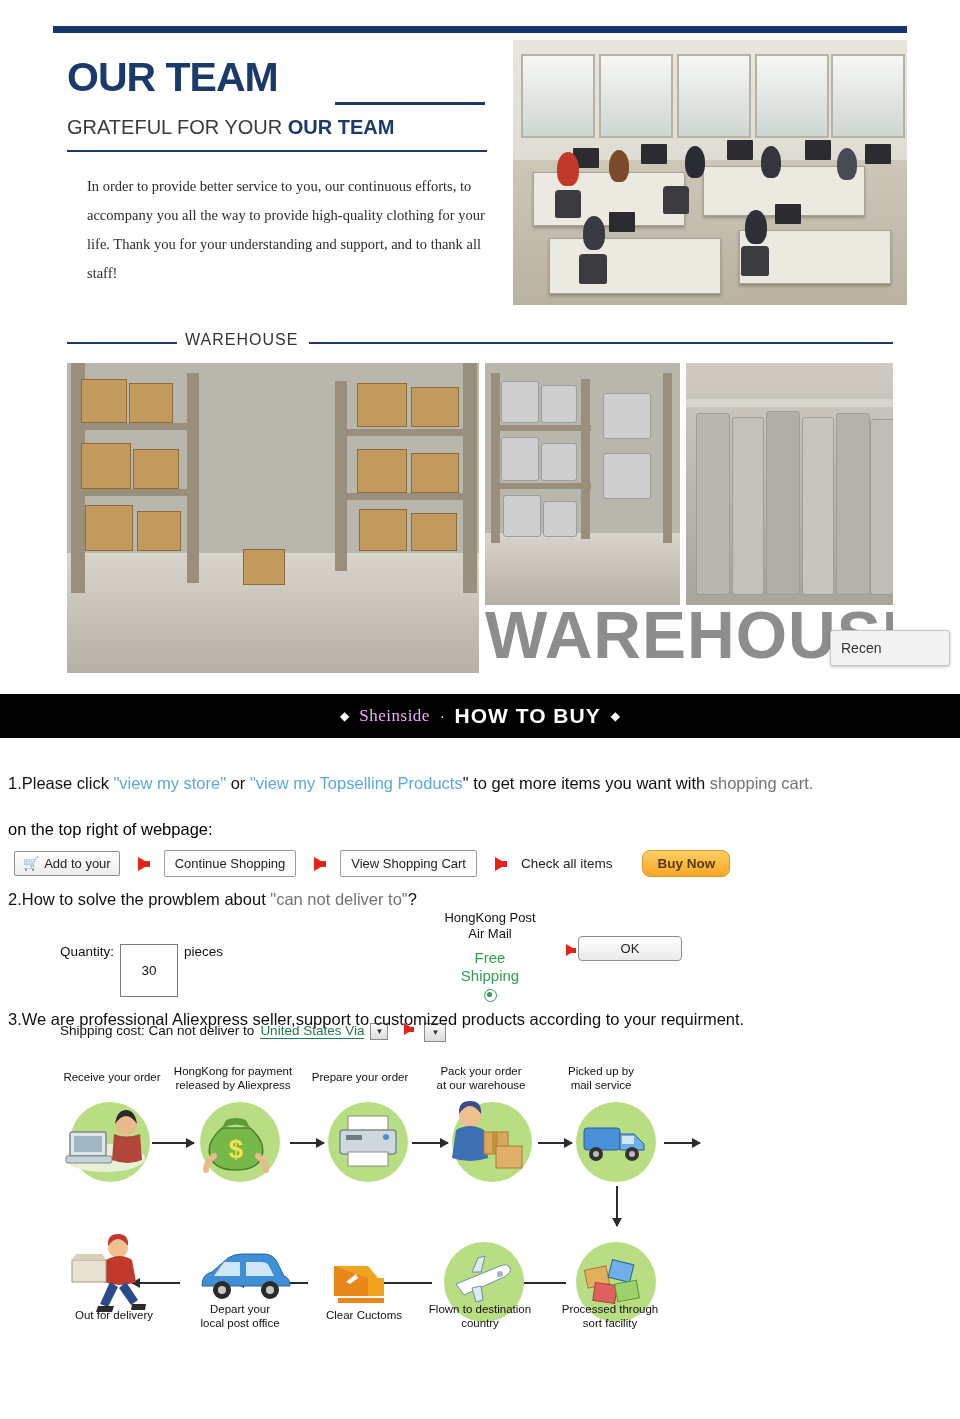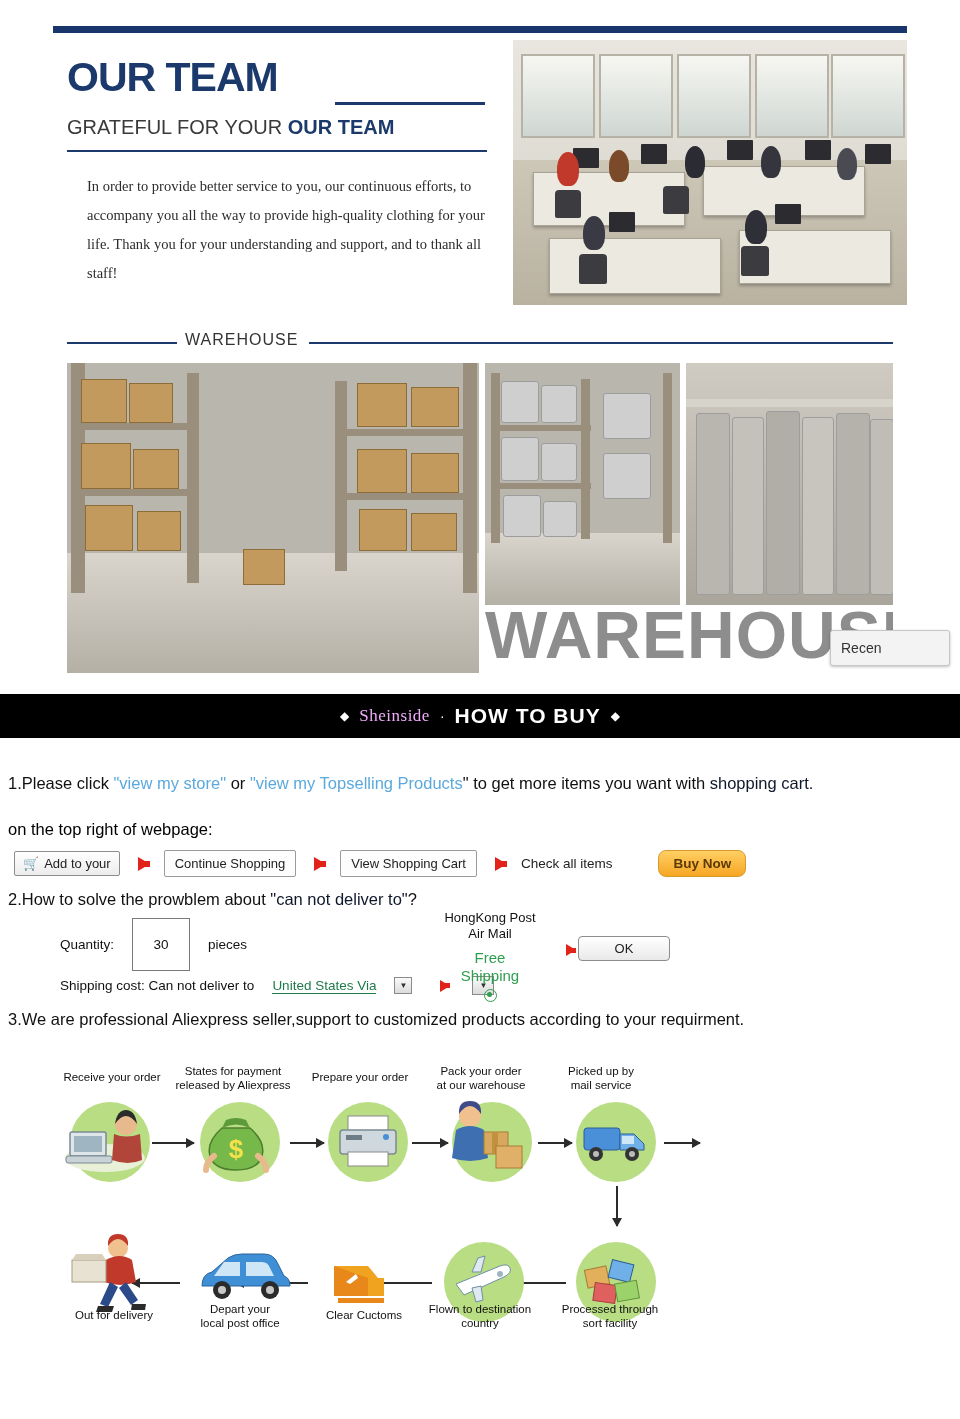--- a/index.html
+++ b/index.html
@@ -247,21 +247,21 @@
     left: 0; top: 760px;
     width: 960px;
   }
   .step {
     font-size: 16.5px;
     color: #111;
     line-height: 1.45;
   }
   .step1 { position: absolute; left: 8px; top: 12px; width: 860px; }
   .lnk { color: #5ba9dd; }
-  .red { color: #0f172a; }
+  .red { color: #737373; }
   .step1-b { position: absolute; left: 8px; top: 60px; font-size: 16.5px; text-align: center; }
 
   .flow-row {
     position: absolute;
     left: 14px; top: 90px;
     display: flex;
     align-items: center;
     gap: 6px;
   }
   .btn-cart {
@@ -299,26 +299,25 @@
   }
   .txt-plain { font-size: 13.5px; color: #222; }
   .btn-buynow {
     border: 1px solid #d79a2b;
     background: linear-gradient(#ffcf63,#f7a625);
     padding: 5px 14px;
     font-size: 13.5px;
     color: #5b3a06;
     font-weight: bold;
     border-radius: 8px;
-    margin-left: 16px;
   }
 
   .step2 { position: absolute; left: 8px; top: 128px; }
   .ship-block { position: absolute; left: 60px; top: 158px; }
-  .ship-line { display: flex; align-items: center; gap: 18px; margin-bottom: 5px; font-size: 13.5px; color: #111; }
+  .ship-line { display: flex; align-items: flex-start; gap: 6px; margin-bottom: 5px; font-size: 13.5px; color: #111; margin-top: 26px; }
   .qty-input {
     border: 1px solid #7a7a7a;
     background: #fff;
     width: 48px;
     padding: 18px 4px;
     font-size: 13.5px;
     text-align: center;
     font-family: "Liberation Sans", sans-serif;
   }
   .ship-dest {
@@ -374,21 +373,21 @@
     background: #2e9e4f;
   }
   .ok-arrow { position: absolute; left: 556px; top: 184px; }
   .btn-ok {
     position: absolute;
     left: 578px; top: 176px;
     border: 1px solid #8d8d8d;
     background: linear-gradient(#ffffff,#e9e9e9);
     width: 74px;
     text-align: center;
-    padding: 4px 8px;
+    padding: 4px 14px;
     font-size: 13px;
     color: #222;
     border-radius: 4px;
   }
 
   .step3 { position: absolute; left: 8px; top: 248px; width: 880px; }
 
   
   .proc {
     position: absolute;
@@ -639,21 +638,21 @@
   <span class="small-arrow ok-arrow"></span>
   <div class="btn-ok">OK</div>
 
   <div class="step step3">
     <span>3.</span><span>We are professional Aliexpress seller,support to customized products according to your requirment.</span>
   </div>
 
   <div class="proc">
 
     <div class="proc-cap" style="left:14px;  top:0;  width:116px;">Receive your order</div>
-    <div class="proc-cap" style="left:128px; top:-6px; width:130px; white-space:pre-line;">States for payment
+    <div class="proc-cap" style="left:128px; top:-6px; width:130px; white-space:pre-line;">HongKong for payment
 released by Aliexpress</div>
     <div class="proc-cap" style="left:262px; top:0;  width:116px;">Prepare your order</div>
     <div class="proc-cap" style="left:382px; top:-6px; width:118px; white-space:pre-line;">Pack your order
 at our warehouse</div>
     <div class="proc-cap" style="left:506px; top:-6px; width:110px; white-space:pre-line;">Picked up by
 mail service</div>
 
     <div class="proc-node" style="left:30px;  top:32px; background:#b8dd82;"></div>
     <div class="proc-icon" style="left:20px;  top:24px;">
       <svg viewBox="0 0 90 84" width="90" height="84" aria-hidden="true">

